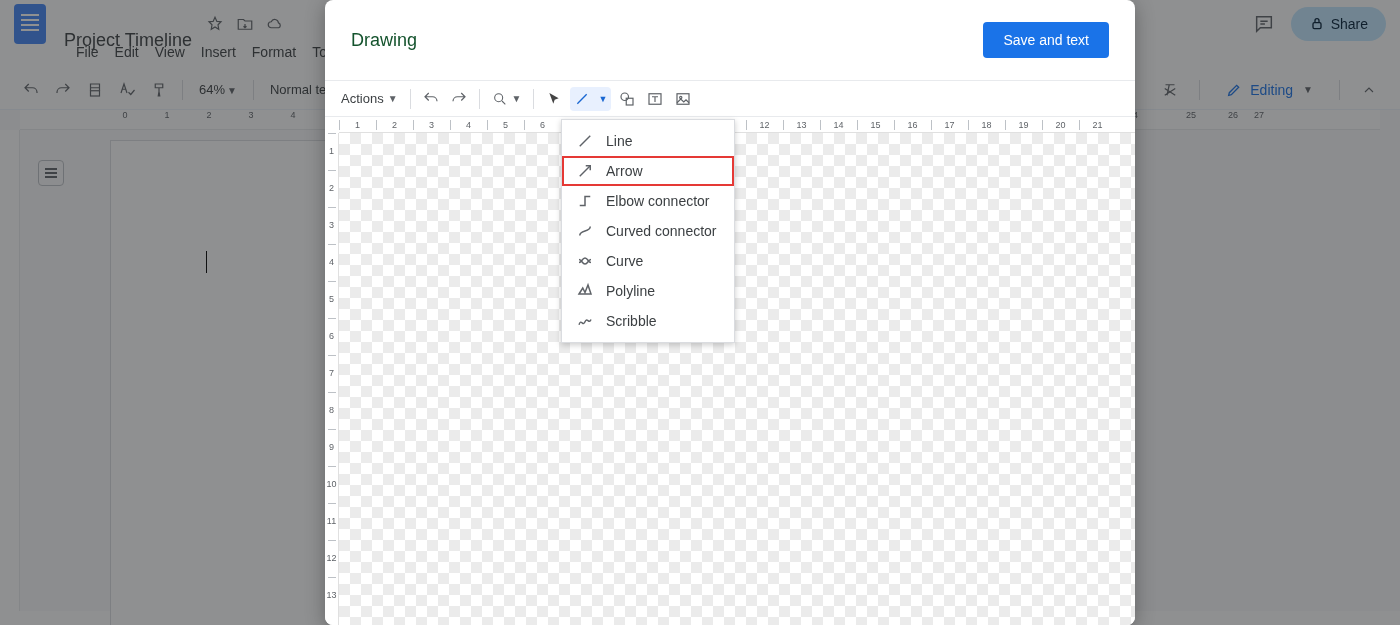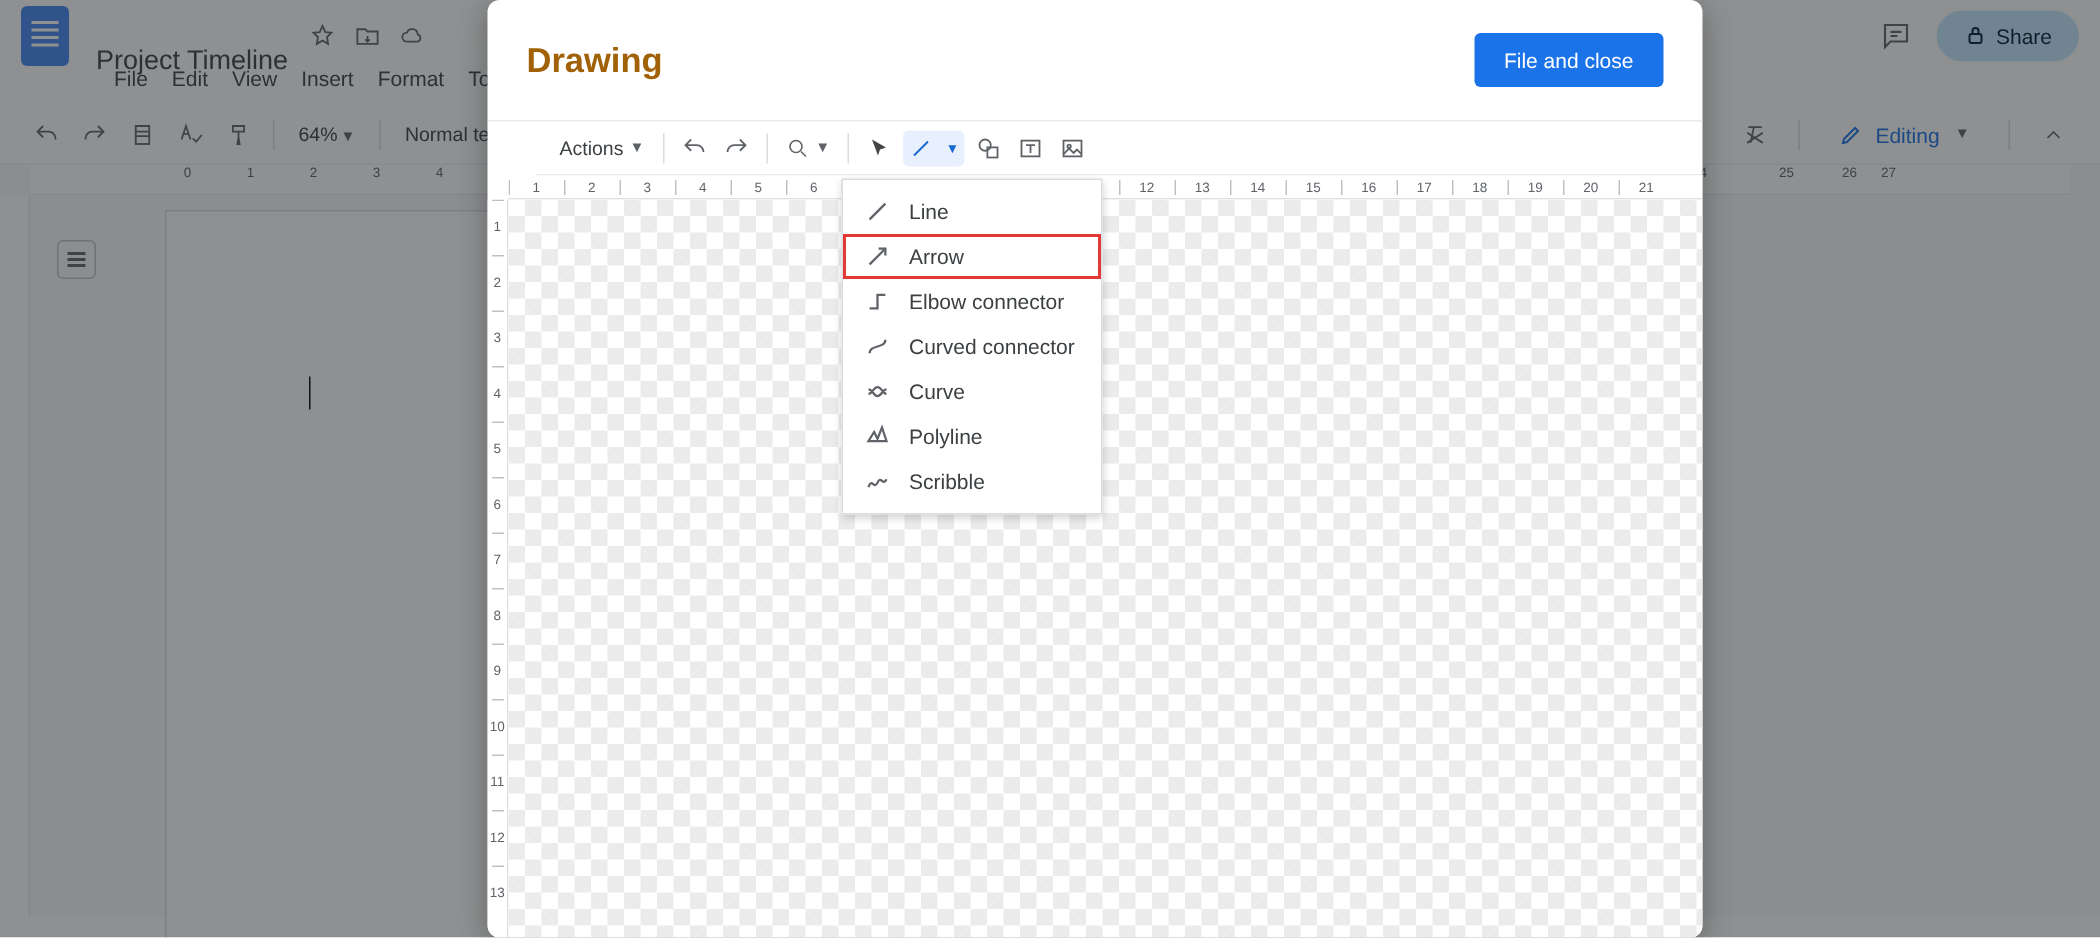--- a/index.html
+++ b/index.html
@@ -40,23 +40,23 @@
   .vruler{position:absolute;left:0;top:20px;bottom:0;width:20px;background:#fff;border-right:1px solid #e8eaed;}
   .page{position:absolute;left:110px;top:30px;width:820px;height:1060px;background:#fff;border:1px solid #dadce0;}
   .page .cursor{position:absolute;left:95px;top:110px;width:1px;height:22px;background:#000;}
   .outline-icon{position:absolute;left:38px;top:50px;width:26px;height:26px;border:1px solid #bdc1c6;border-radius:4px;display:flex;align-items:center;justify-content:center;}
   .outline-icon span{display:block;width:12px;height:2px;background:#5f6368;box-shadow:0 4px 0 #5f6368,0 -4px 0 #5f6368;}
   
   .scrim{position:absolute;inset:0;background:rgba(32,33,36,0.5);}
   
   .modal{position:absolute;left:325px;top:0;width:810px;height:625px;background:#fff;border-radius:8px;box-shadow:0 4px 20px rgba(0,0,0,.3);display:flex;flex-direction:column;overflow:hidden;}
   .m-head{display:flex;align-items:center;padding:22px 26px 22px 26px;border-bottom:1px solid #e8eaed;}
-  .m-title{font-size:23px;color:#a16207;font-weight:bold;}
+  .m-title{font-size:18px;color:#14532d;}
   .m-save{margin-left:auto;background:#1a73e8;color:#fff;font-size:14px;font-weight:500;padding:10px 20px;border-radius:4px;}
-  .m-toolbar{height:36px;display:flex;align-items:center;gap:4px;padding:0 12px;border-bottom:1px solid #e8eaed;margin-left:32px;}
+  .m-toolbar{height:36px;display:flex;align-items:center;gap:4px;padding:0 12px;border-bottom:1px solid #e8eaed;}
   .m-toolbar .tbtn{width:24px;height:24px;}
   .m-toolbar .dropdown{display:flex;align-items:center;gap:2px;font-size:13px;color:#3c4043;padding:2px 4px;}
   .line-tool{display:flex;align-items:center;background:#e8f0fe;border-radius:4px;}
   .line-tool .tbtn{color:#1967d2;}
   .line-tool .chev{font-size:9px;color:#1967d2;padding:0 4px;}
   .m-canvas{flex:1;position:relative;}
   .m-hruler{position:absolute;left:14px;right:0;top:0;height:16px;background:#fff;border-bottom:1px solid #e0e0e0;display:flex;overflow:hidden;}
   .m-hruler .seg{width:37px;flex:0 0 37px;position:relative;text-align:center;font-size:9px;color:#5f6368;line-height:16px;}
   .m-hruler .seg:before{content:"";position:absolute;left:0;top:3px;width:1px;height:10px;background:#bdc1c6;}
   .m-vruler{position:absolute;left:0;top:16px;bottom:0;width:14px;background:#fff;border-right:1px solid #e0e0e0;display:flex;flex-direction:column;overflow:hidden;}
@@ -231,21 +231,21 @@
       <div class="cursor"></div>
     </div>
   </div>
 </div>
 
 <div class="scrim"></div>
 
 <div class="modal">
   <div class="m-head">
     <div class="m-title">Drawing</div>
-    <div class="m-save">File and close</div>
+    <div class="m-save">Save and text</div>
   </div>
 
   <div class="m-toolbar">
     <div class="dropdown">
       <span>Actions</span>
         <span class="caret-icon">▼</span>
     </div>
     <span class="tsep"></span>
     <span class="tbtn">
         <svg width="18" height="18" viewBox="0 0 24 24" class="ico">

